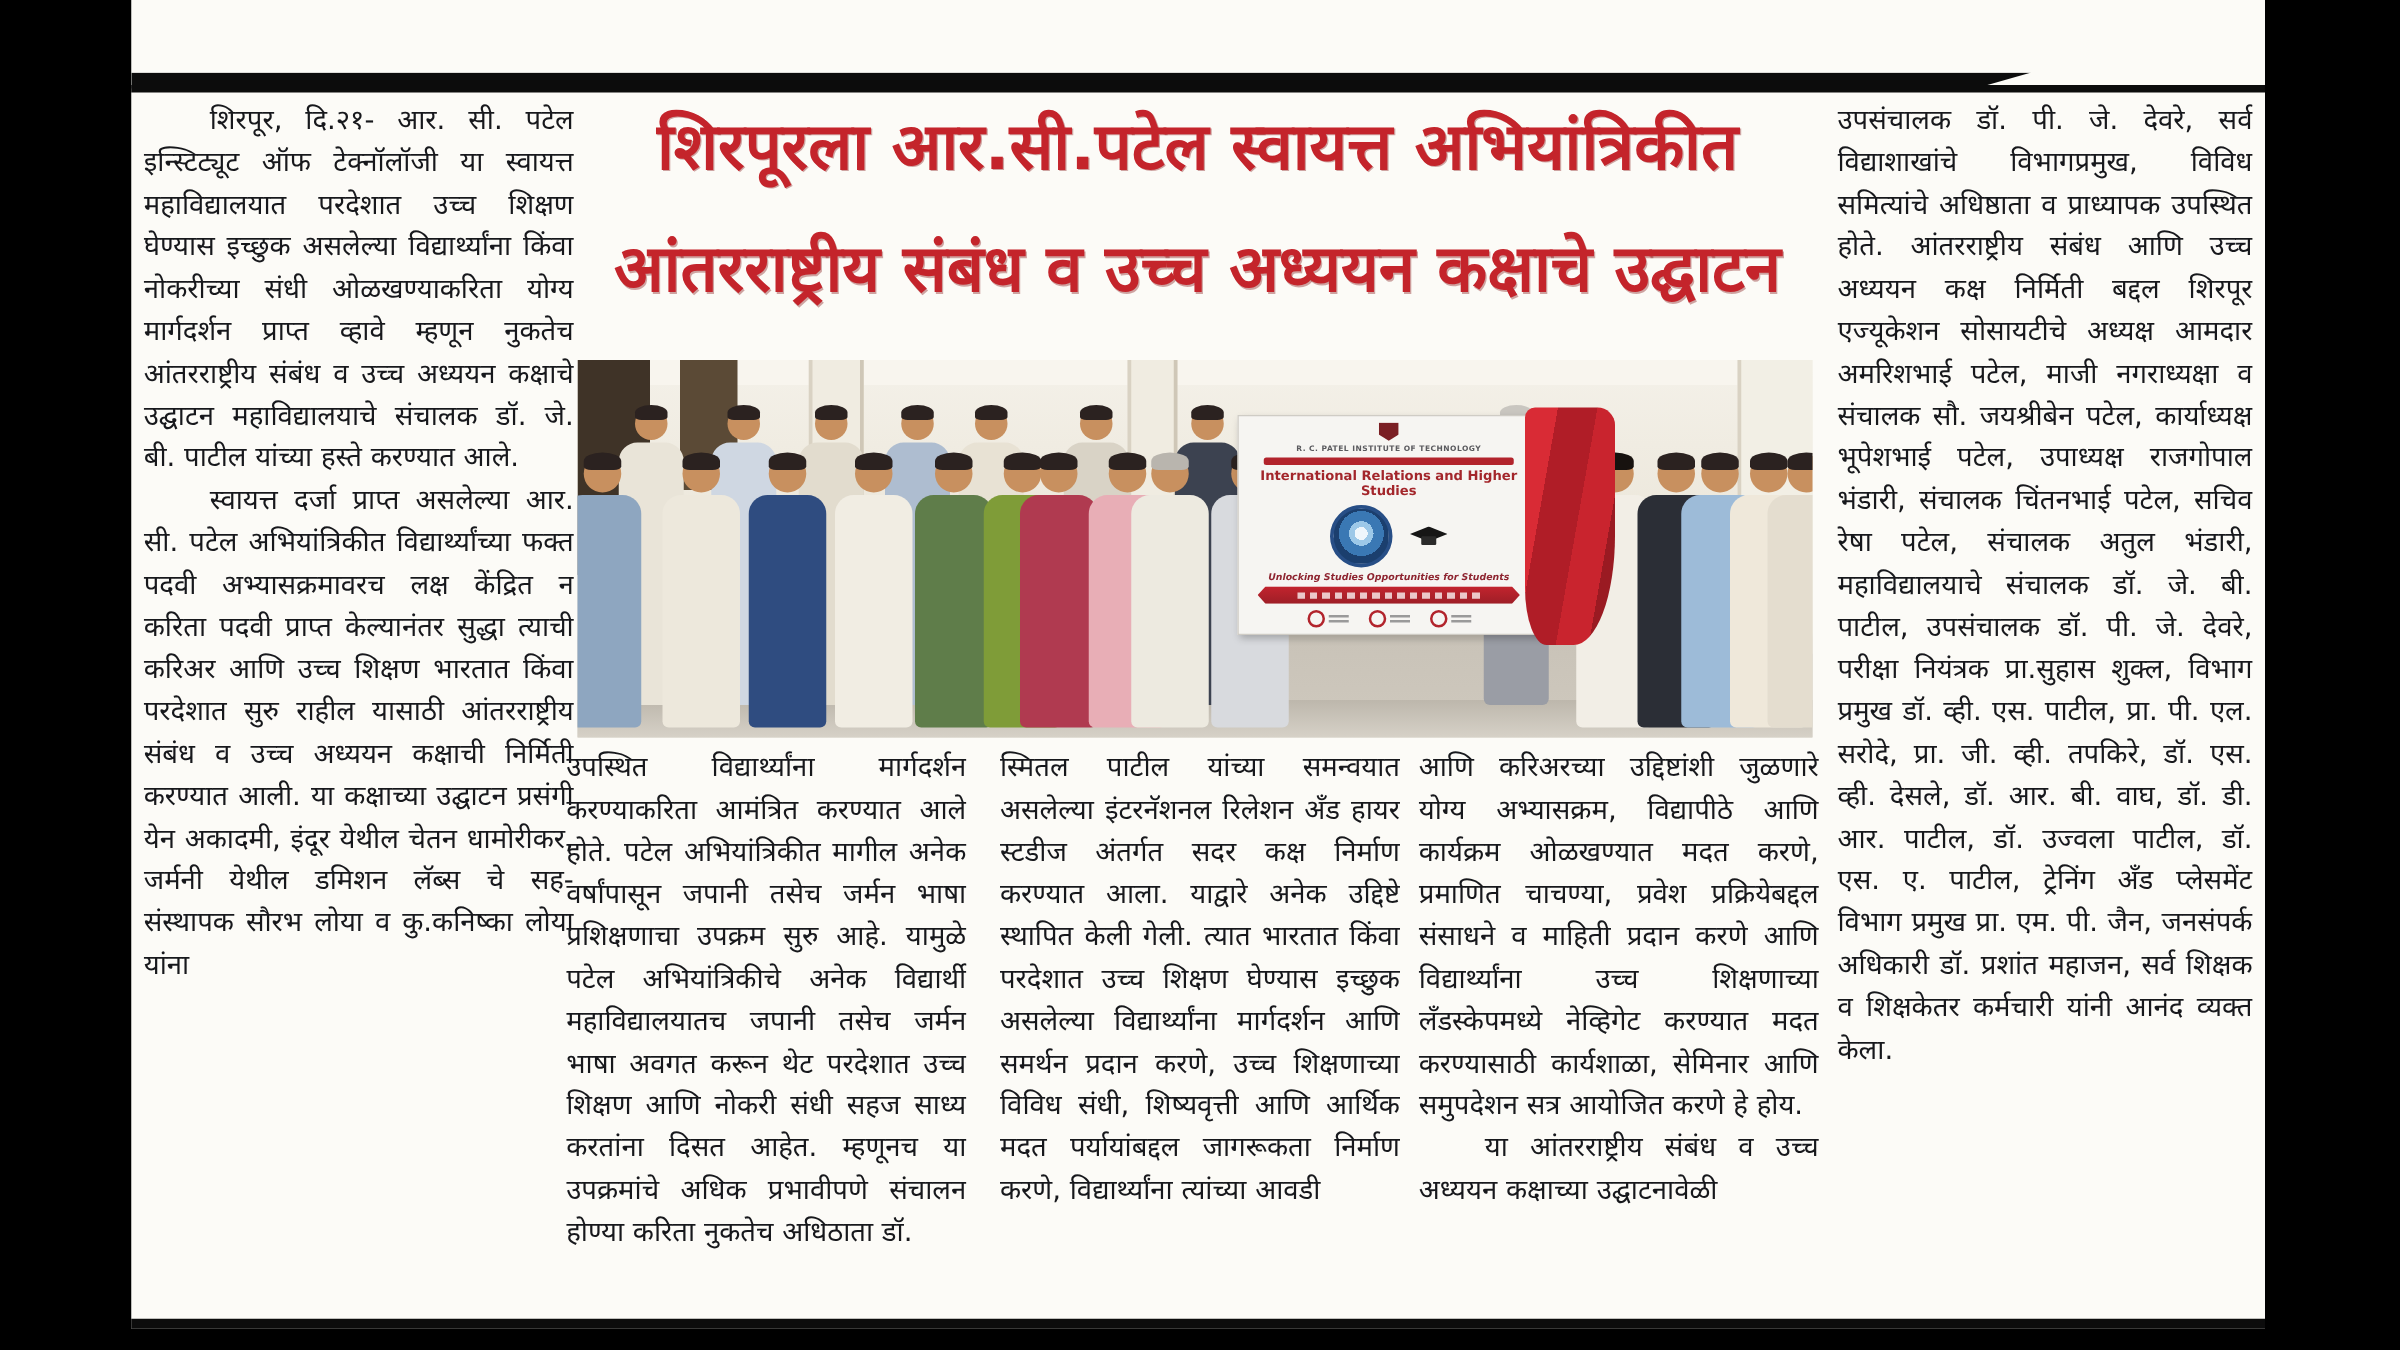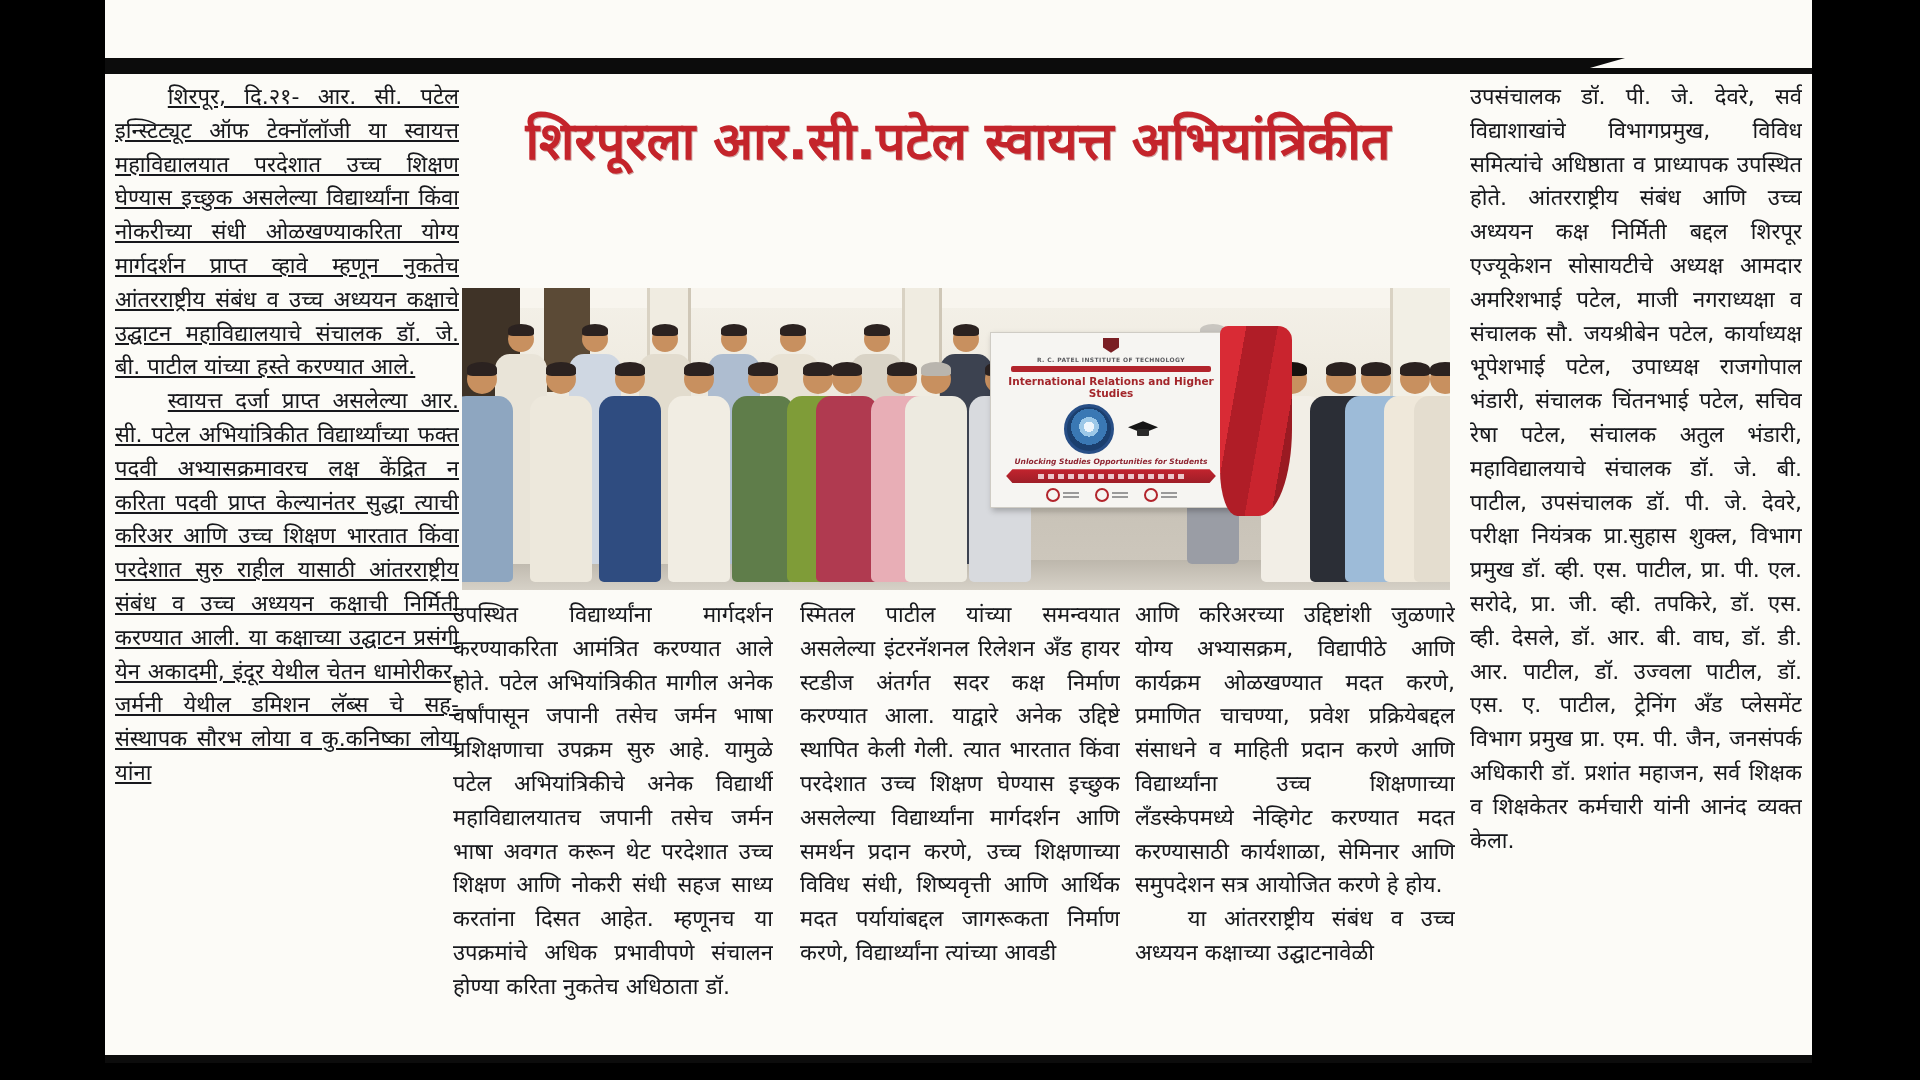--- a/index.html
+++ b/index.html
@@ -13,31 +13,31 @@
             border-bottom:5px solid var(--masthead-red,#cc1212);padding-bottom:1px;}
   .masthead .date{font-style:italic;font-weight:bold;margin-left:12px;letter-spacing:1px;}
 
   
   .rule-a{position:absolute;left:0;top:68px;width:1707px;height:6px;background:#0c0c0c;}
   .rule-b{position:absolute;left:0;top:58px;width:1520px;height:13px;background:#0c0c0c;
           clip-path:polygon(0 0,100% 0,97% 100%,0 100%);}
   .rule-bottom{position:absolute;left:0;top:1055px;width:1707px;height:8px;background:#0c0c0c;}
 
   
-  .headline{position:absolute;left:358px;top:92px;width:990px;text-align:center;
+  .headline{position:absolute;left:358px;top:69px;width:990px;text-align:center;
             color:var(--headline-red,#c4242b);font-weight:bold;}
   .headline .hl{display:block;white-space:nowrap;font-size:52px;line-height:98px;
                 text-shadow:1px 1px 0 rgba(120,0,0,.35);}
 
   
   .col{position:absolute;color:#17181c;font-size:22px;line-height:33.8px;text-align:justify;
        overflow:hidden;font-weight:500;}
   .col p{margin:0;}
   .col p.indent{text-indent:2.4em;}
-  .col1{left:10px;top:80px;width:344px;height:982px;text-decoration:underline;}
+  .col1{left:10px;top:80px;width:344px;height:982px;}
   .col2{left:348px;top:598px;width:320px;height:464px;}
   .col3{left:695px;top:598px;width:320px;height:464px;}
   .col4{left:1030px;top:598px;width:320px;height:464px;}
   .col5{left:1365px;top:80px;width:332px;height:982px;}
 
   
   .photo{position:absolute;left:357px;top:288px;width:988px;height:302px;overflow:hidden;
          background:linear-gradient(#f4f1e9 0%,#ece7db 45%,#ded7c9 72%,#c9c3b8 74%,#cfc9be 100%);}
   .ceiling{position:absolute;left:0;top:0;width:100%;height:20px;background:#f8f5ee;z-index:1;}
   .door-dark{position:absolute;left:0;top:0;width:58px;height:172px;background:#3f3327;z-index:1;}
@@ -90,20 +90,21 @@
 
 <div class="page">
   <div class="paper">
 
 
     <div class="rule-b"></div>
     <div class="rule-a"></div>
 
     <div class="headline">
       <span class="hl">शिरपूरला आर.सी.पटेल स्वायत्त अभियांत्रिकीत</span>
+      <span class="hl">आंतरराष्ट्रीय संबंध व उच्च अध्ययन कक्षाचे उद्घाटन</span>
     </div>
 
     <div class="col col1">
       <p class="indent">शिरपूर, दि.२१- आर. सी. पटेल इन्स्टिट्यूट ऑफ टेक्नॉलॉजी या स्वायत्त महाविद्यालयात परदेशात उच्च शिक्षण घेण्यास इच्छुक असलेल्या विद्यार्थ्यांना किंवा नोकरीच्या संधी ओळखण्याकरिता योग्य मार्गदर्शन प्राप्त व्हावे म्हणून नुकतेच आंतरराष्ट्रीय संबंध व उच्च अध्ययन कक्षाचे उद्घाटन महाविद्यालयाचे संचालक डॉ. जे. बी. पाटील यांच्या हस्ते करण्यात आले.</p>
       <p class="indent">स्वायत्त दर्जा प्राप्त असलेल्या आर. सी. पटेल अभियांत्रिकीत विद्यार्थ्यांच्या फक्त पदवी अभ्यासक्रमावरच लक्ष केंद्रित न करिता पदवी प्राप्त केल्यानंतर सुद्धा त्याची करिअर आणि उच्च शिक्षण भारतात किंवा परदेशात सुरु राहील यासाठी आंतरराष्ट्रीय संबंध व उच्च अध्ययन कक्षाची निर्मिती करण्यात आली. या कक्षाच्या उद्घाटन प्रसंगी येन अकादमी, इंदूर येथील चेतन धामोरीकर, जर्मनी येथील डमिशन लॅब्स चे सह-संस्थापक सौरभ लोया व कु.कनिष्का लोया यांना</p>
     </div>
 
     <div class="photo">
       <div class="ceiling"></div>
       <div class="door-dark"></div>

